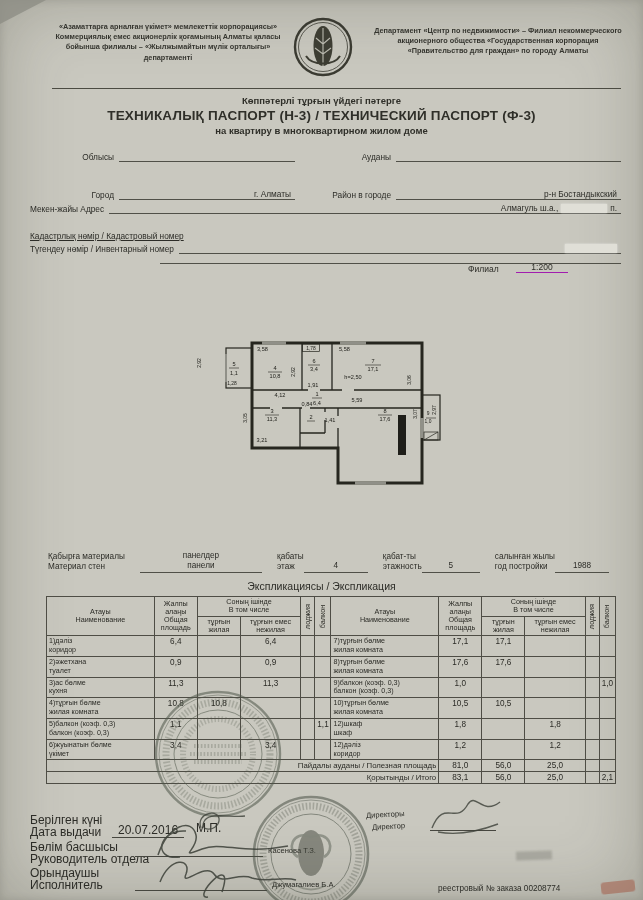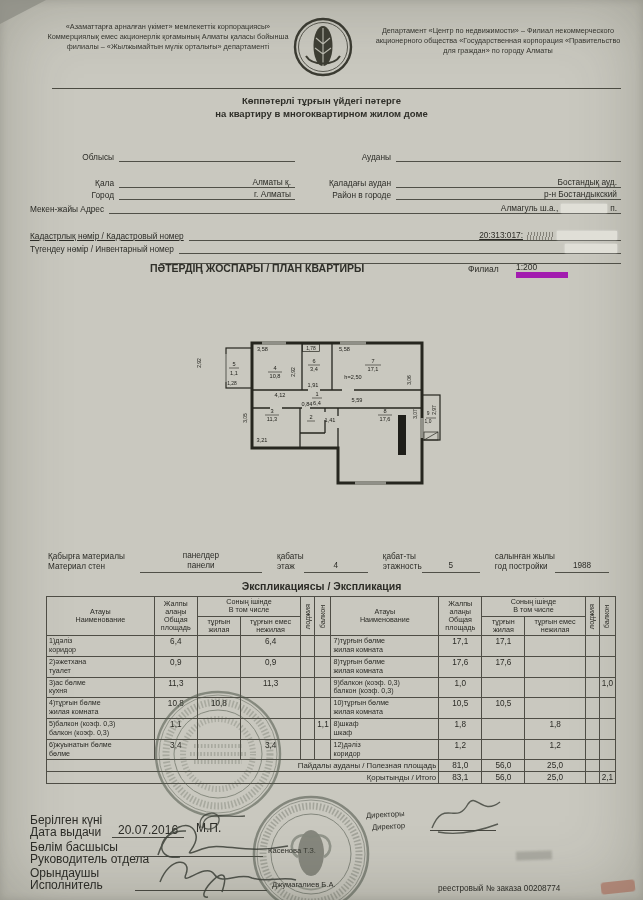--- a/index.html
+++ b/index.html
@@ -4,50 +4,50 @@
 <style>
   html,body{margin:0;padding:0;background:#888;}
   .page{position:relative;width:643px;height:900px;margin:0 auto;overflow:hidden;
     background:#c9c8bf;
     box-shadow:inset 0 0 70px rgba(60,60,48,.28), inset 0 0 8px rgba(60,60,48,.18);
     font-family:"Liberation Sans",sans-serif;color:#2c2c27;}
   .corner{position:absolute;top:0;left:0;width:0;height:0;
     border-top:24px solid #8d8d84;border-right:46px solid transparent;opacity:.8;}
   .abs{position:absolute;}
   
-  .org{font-size:7.3px;font-weight:normal;text-align:center;line-height:1.4;color:#35352f;}
+  .org{font-size:7.3px;font-weight:bold;text-align:center;line-height:1.4;color:#35352f;}
   .rule{position:absolute;left:52px;right:22px;top:88px;border-top:1.6px solid #4b4b42;}
   
   .title{position:absolute;left:0;right:0;top:95px;text-align:center;font-weight:bold;color:#2f2f29;}
   .t1{font-size:9.5px;}
   .t2{font-size:13.5px;letter-spacing:.2px;margin-top:2px;}
   .t3{font-size:9.5px;margin-top:2px;}
   
   .frow{position:absolute;left:52px;right:22px;display:flex;align-items:flex-end;height:12px;font-size:8.3px;}
   .lab{white-space:nowrap;padding-right:5px;text-align:right;}
   .fline{border-bottom:1px solid #505048;display:flex;justify-content:flex-end;align-items:flex-end;
     padding:0 4px 0 4px;font-size:8.3px;white-space:nowrap;}
   .wh{display:inline-block;background:#e0dfd7;height:9px;margin-left:3px;box-shadow:0 0 2px rgba(255,255,255,.6);}
   .sq{display:inline-block;width:28px;height:8px;margin-left:3px;
       background:repeating-linear-gradient(100deg,transparent 0 2px,#555249 2px 3px);opacity:.6;}
   
   .plan-title{position:absolute;top:262px;left:150px;font-weight:bold;font-size:10.5px;color:#2f2f29;}
   .scale-lab{position:absolute;top:264px;left:468px;font-size:8.5px;}
-  .scale-val{position:absolute;top:262px;left:516px;width:52px;text-align:left;font-size:8.5px;border-bottom:6px solid #a21caf;}
+  .scale-val{position:absolute;top:262px;left:516px;width:52px;text-align:center;font-size:8.5px;border-bottom:1px solid #a21caf;}
   .plan{position:absolute;top:330px;left:190px;}
   .pd{font-size:5.6px;fill:#22221d;font-family:"Liberation Sans",sans-serif;}
   .pds{font-size:4.9px;fill:#22221d;font-family:"Liberation Sans",sans-serif;}
   .watermark{position:absolute;top:414px;left:196px;font-size:54px;font-weight:bold;
     color:rgba(104,106,99,.42);letter-spacing:3px;z-index:3;}
   
   .binfo{position:absolute;top:551px;left:48px;right:34px;display:flex;font-size:8.2px;align-items:flex-end;}
   .b2{line-height:1.25;}
   .bval{text-align:center;border-bottom:1px solid #505048;line-height:1.25;padding:0 6px;}
   .gap{flex:1;}
-  .expl-title{position:absolute;top:580px;left:0;right:0;text-align:center;font-weight:bold;font-size:10.5px;}
+  .expl-title{position:absolute;top:580px;left:0;right:0;text-align:center;font-weight:normal;font-size:10.5px;}
   
   table{border-collapse:collapse;table-layout:fixed;}
   .etab{position:absolute;top:596px;left:46px;width:570px;font-size:7.8px;color:#2b2b26;}
   .etab td,.etab th{border:1px solid #4e4d45;padding:1px 2px;vertical-align:top;font-weight:normal;}
   .etab th{font-size:7.2px;line-height:1.15;text-align:center;vertical-align:middle;}
   .nm{font-size:7.1px;line-height:1.25;text-align:left;}
   .num{text-align:center;font-size:8.2px;padding-top:2px;}
   .vert{writing-mode:vertical-rl;transform:rotate(180deg);font-size:6.6px;text-align:center;padding:1px 0;}
   .totlab{text-align:right;font-size:7.8px;padding-right:8px;vertical-align:middle;}
   
@@ -74,38 +74,29 @@
       <ellipse cx="31" cy="30" rx="9.5" ry="20" fill="#3d3d33"></ellipse>
       <path d="M31,12 V50 M24,22 L31,28 M38,22 L31,28 M23,32 L31,38 M39,32 L31,38" stroke="#b9b8ae" stroke-width="1.1" fill="none"></path>
       <path d="M14,40 C20,50 42,50 48,40" stroke="#3d3d33" stroke-width="2" fill="none"></path>
     </svg>
   </div>
   <div class="abs org" style="left:372px;top:26px;width:252px;">Департамент «Центр по недвижимости» – Филиал некоммерческого акционерного общества «Государственная корпорация «Правительство для граждан» по городу Алматы</div>
   <div class="rule"></div>
 
   <div class="title">
     <div class="t1">Көппәтерлі тұрғын үйдегі пәтерге</div>
+    <div class="t2">ТЕХНИКАЛЫҚ ПАСПОРТ (Н-3) / ТЕХНИЧЕСКИЙ ПАСПОРТ (Ф-3)</div>
     <div class="t3">на квартиру в многоквартирном жилом доме</div>
   </div>
 
   <div class="frow" style="top:150px;">
     <span class="lab" style="width:62px;">Облысы</span>
     <span class="fline" style="width:168px;"></span>
     <span class="lab" style="width:96px;">Ауданы</span>
     <span class="fline" style="flex:1;"></span>
-  </div>
-  <div class="frow" style="top:176px;">
-    <span class="lab" style="width:62px;">Қала</span>
-    <span class="fline" style="width:168px;">
-        <span>Алматы қ.</span>
-      </span>
-    <span class="lab" style="width:96px;">Қаладағы аудан</span>
-    <span class="fline" style="flex:1;">
-        <span>Бостандық ауд.</span>
-      </span>
   </div>
   <div class="frow" style="top:188px;">
     <span class="lab" style="width:62px;">Город</span>
     <span class="fline" style="width:168px;">
         <span>г. Алматы</span>
       </span>
     <span class="lab" style="width:96px;">Район в городе</span>
     <span class="fline" style="flex:1;">
         <span>р-н Бостандыкский</span>
       </span>
@@ -113,37 +104,31 @@
   <div class="frow" style="top:202px;left:30px;">
     <span class="lab">Мекен-жайы Адрес</span>
     <span class="fline" style="flex:1;">
       <span>Алмагуль ш.а.,</span>
       <span class="wh" style="width:46px;"></span>
       <span style="margin-left:3px;">п.</span>
     </span>
   </div>
   <div class="frow" style="top:229px;left:30px;text-decoration:underline;">
     <span class="lab">Кадастрлық нөмір / Кадастровый номер</span>
-    <span class="fline" style="flex:1;">
-      <span>20:313:017:</span>
-      <span class="sq"></span>
-      <span class="wh" style="width:60px;"></span>
-    </span>
   </div>
   <div class="frow" style="top:242px;left:30px;">
     <span class="lab">Түгендеу нөмір / Инвентарный номер</span>
     <span class="fline" style="flex:1;">
       <span class="wh" style="width:52px;"></span>
     </span>
   </div>
   <div class="frow" style="top:252px;left:160px;">
     <span class="fline" style="flex:1;"></span>
   </div>
 
-  <div class="plan-title">ПӘТЕРДІҢ ЖОСПАРЫ / ПЛАН КВАРТИРЫ</div>
   <div class="scale-lab">Филиал</div>
   <div class="scale-val">1:200</div>
 
   <div class="plan">
     <svg width="260" height="165" viewBox="0 0 260 165">
       <g fill="none" stroke="#26261f">
         <path d="M62,13 H232 V153 H148 V118 H62 Z" stroke-width="3"></path>
         <rect x="36" y="18" width="26" height="40" stroke-width="1.2"></rect>
         <rect x="232" y="65" width="18" height="45" stroke-width="1.2"></rect>
         <path d="M62,60 H232 M62,78 H232 M112,13 V60 M142,13 V60 M110,78 V118 M135,78 V103 M110,103 H135 M148,78 V118" stroke-width="1.3"></path>
@@ -349,33 +334,33 @@
       <td class="nm">
             <div>5)балкон (коэф. 0,3)</div>
             <div>балкон (коэф. 0,3)</div>
           </td>
       <td class="num">1,1</td>
           <td class="num"></td>
       <td class="num"></td>
           <td class="num"></td>
           <td class="num">1,1</td>
       <td class="nm">
-            <div>8)шкаф</div>
+            <div>12)шкаф</div>
             <div>шкаф</div>
           </td>
       <td class="num">1,8</td>
           <td class="num"></td>
       <td class="num">1,8</td>
           <td class="num"></td>
           <td class="num"></td>
     </tr>
     <tr>
       <td class="nm">
             <div>6)жуынатын бөлме</div>
-            <div>бөлме</div>
+            <div>үкімет</div>
           </td>
       <td class="num">3,4</td>
           <td class="num"></td>
       <td class="num">3,4</td>
           <td class="num"></td>
           <td class="num"></td>
       <td class="nm">
             <div>12)дәліз</div>
             <div>коридор</div>
           </td>

